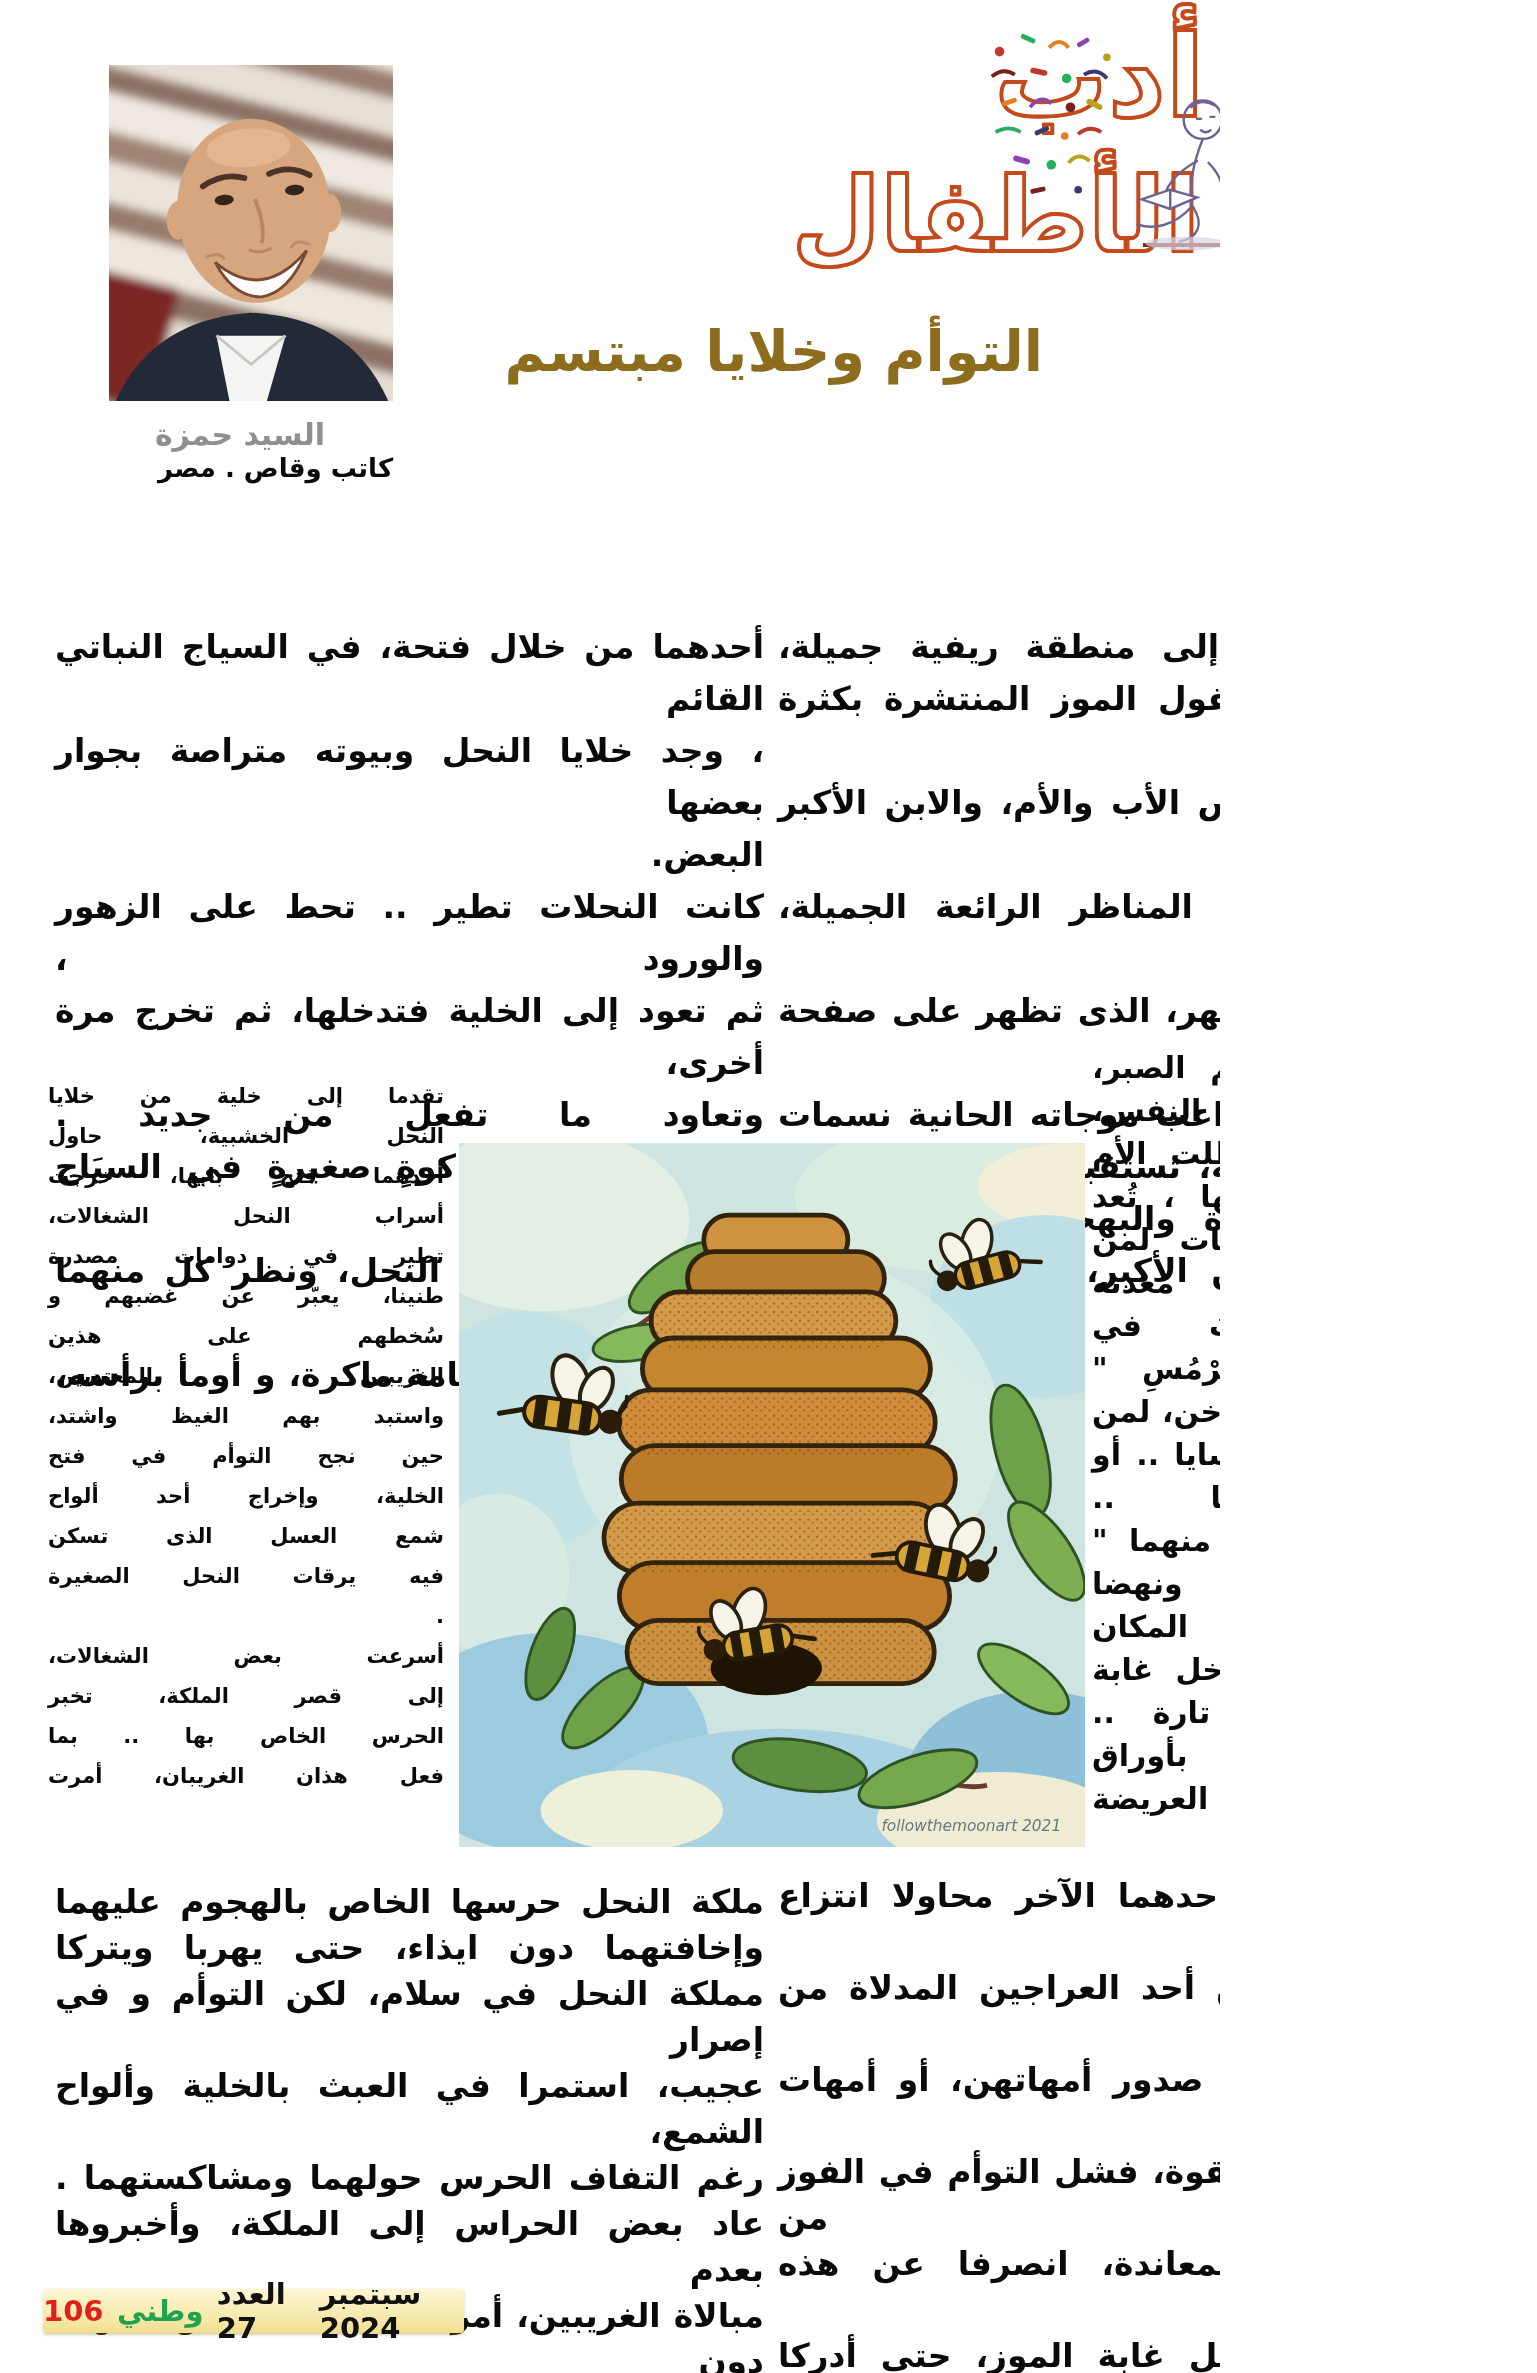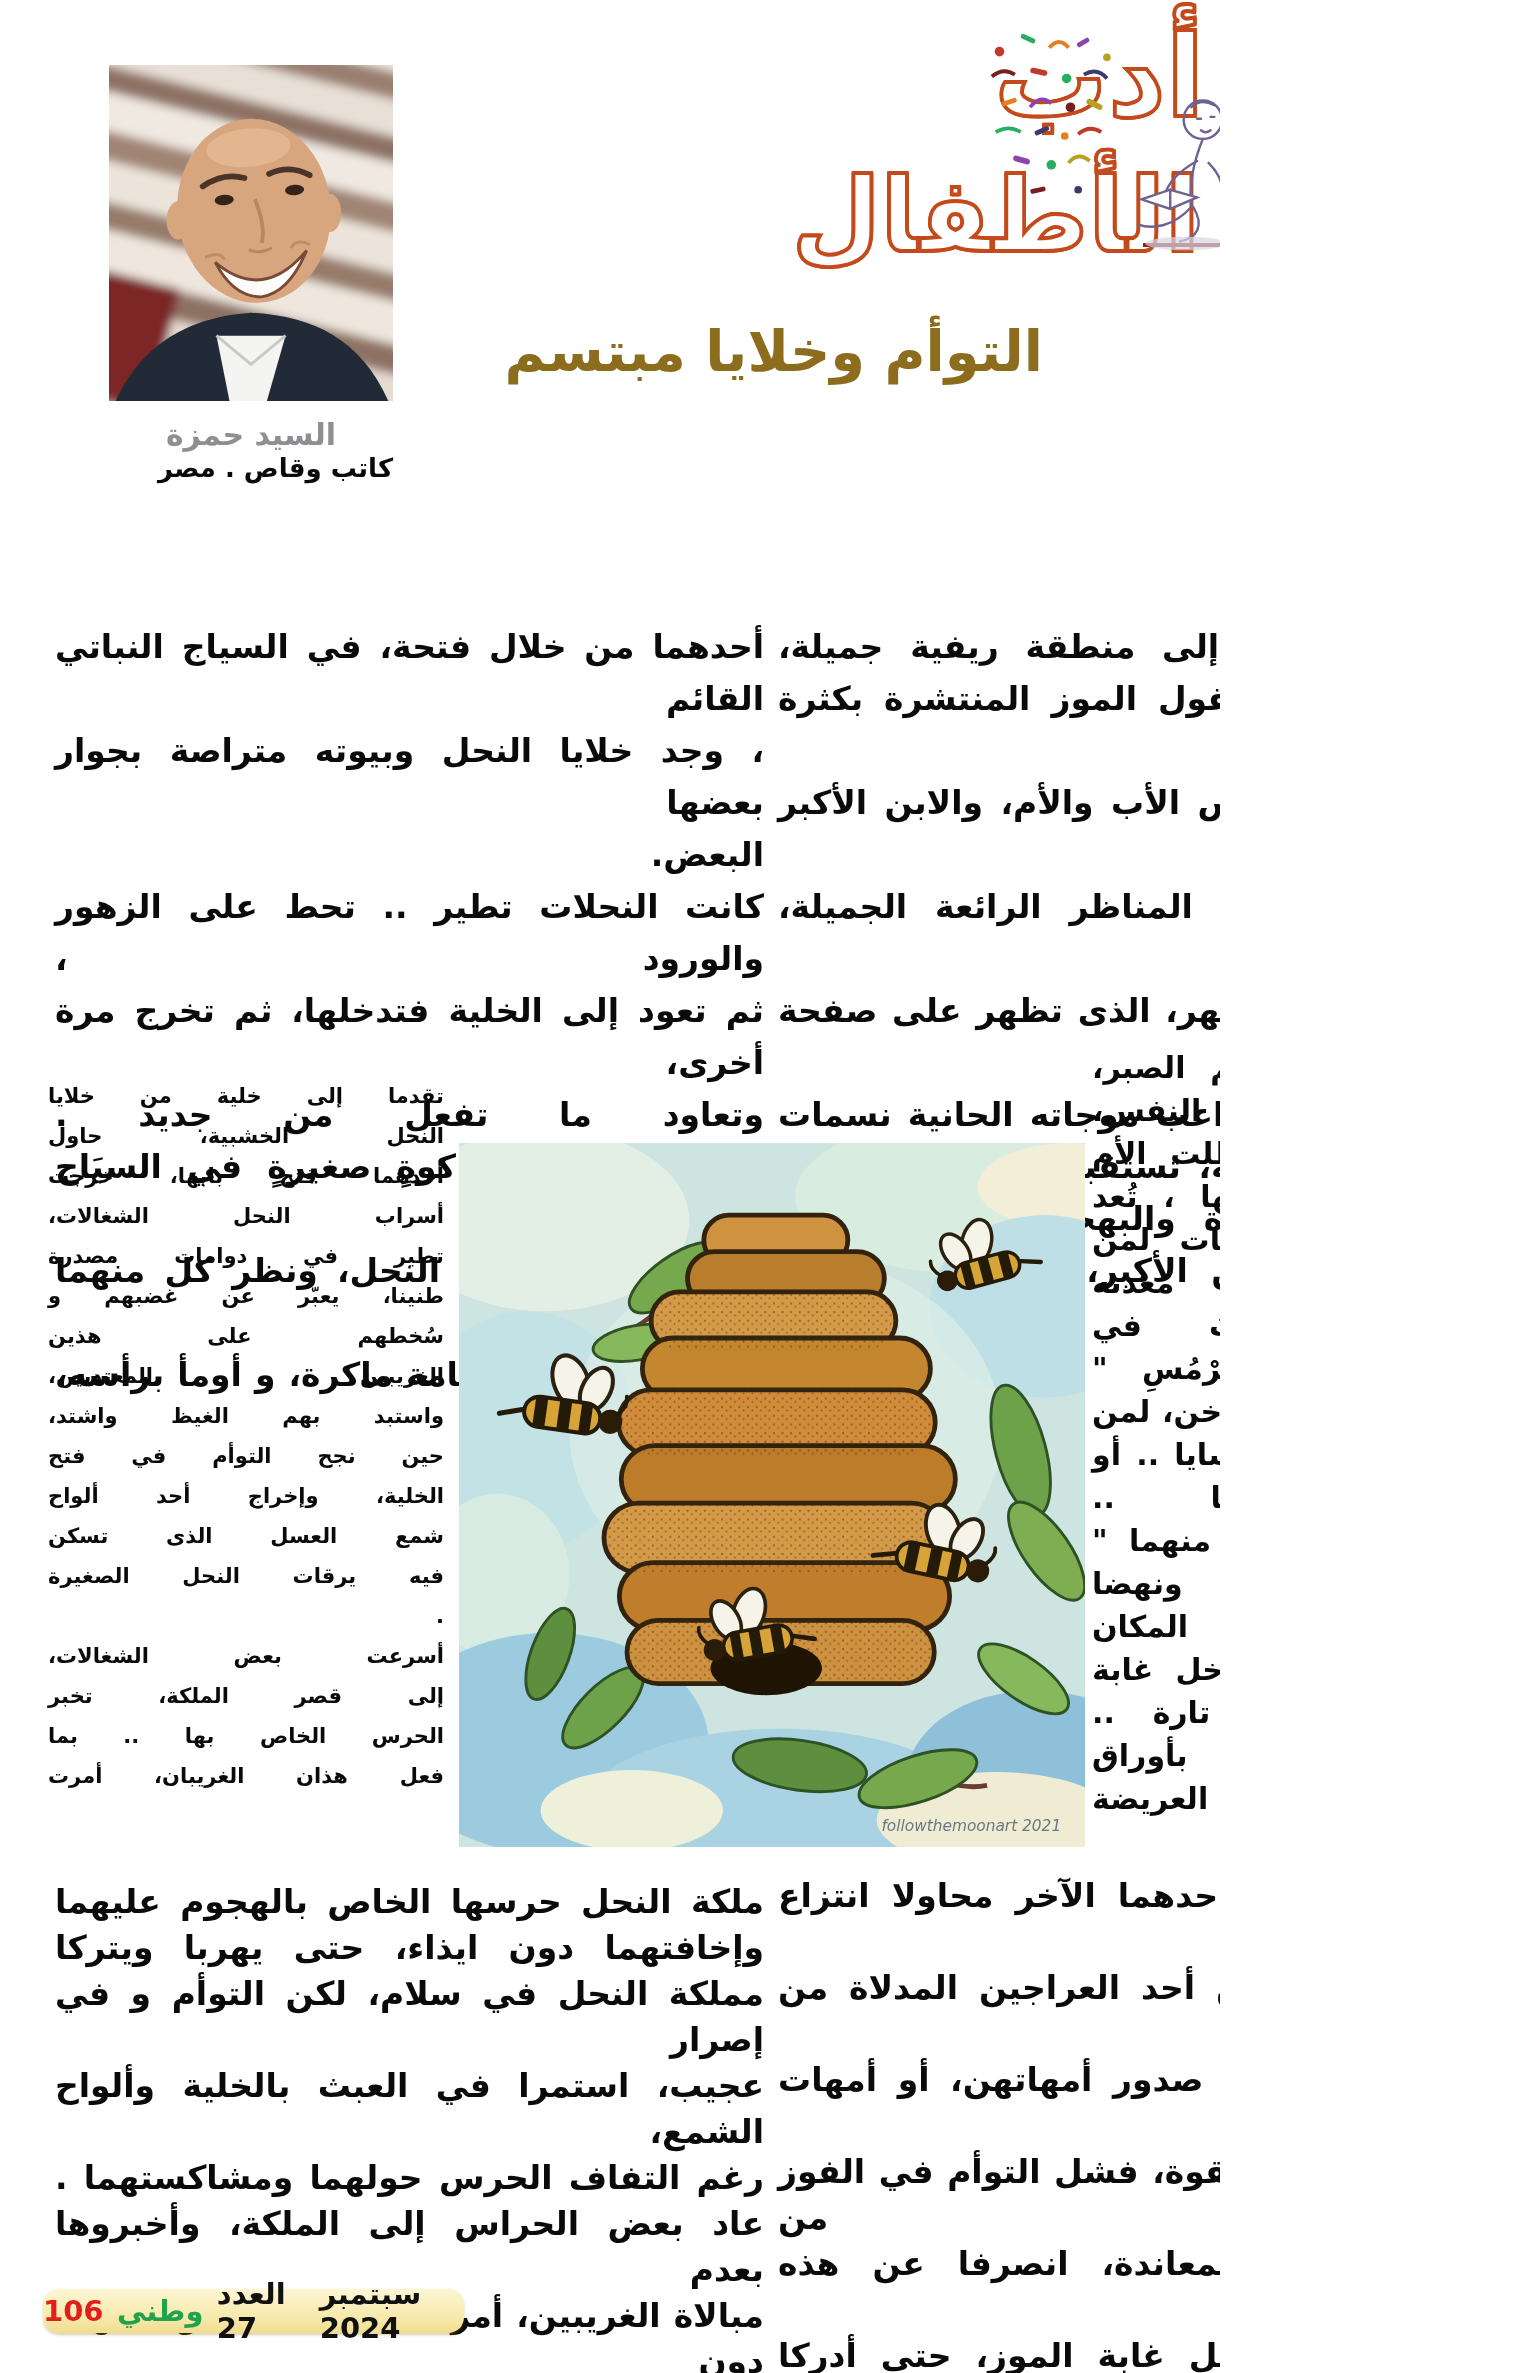--- a/index.html
+++ b/index.html
@@ -14,21 +14,21 @@
     text-shadow:-1.9px 0 #c44a1c,1.9px 0 #c44a1c,0 -1.9px #c44a1c,0 1.9px #c44a1c;
     direction:rtl;white-space:nowrap;line-height:1;
   }
   .logo-word.top{right:15.4px;top:21px;font-size:113px;}
   .logo-word.bottom{left:792px;top:165px;font-size:102px;}
   .rule-thin{position:absolute;left:1143px;top:243px;width:173px;height:3.8px;background:#7e2c10;}
   .rule-thick{position:absolute;left:1314px;top:235px;width:223px;height:16.3px;background:#a63c12;}
   .doodle{position:absolute;left:963px;top:19px;}
   
   .photo{position:absolute;left:109px;top:65px;width:284px;height:336px;}
-  .author-name{position:absolute;left:109px;top:417px;width:284px;text-align:center;
+  .author-name{position:absolute;left:98px;top:417px;width:284px;text-align:center;
     font-size:30px;font-weight:bold;color:#8e8f92;direction:rtl;}
   .author-role{position:absolute;left:109px;top:453px;width:284px;
     font-size:26px;font-weight:bold;color:#0a0a0a;direction:rtl;}
   
   .title{position:absolute;left:519px;top:319px;width:524px;text-align:center;
     font-size:56px;font-weight:bold;color:#8c6d1e;direction:rtl;white-space:nowrap;}
   
   .coltext{
     position:absolute;direction:rtl;color:#0a0a0a;font-weight:bold;
     white-space:pre-line;text-align:justify;text-align-last:justify;
@@ -36,21 +36,21 @@
   .col-rt{left:778px;top:621px;width:706px;font-size:33px;line-height:52px;}
   .col-lt{left:55px;top:621px;width:709px;font-size:33px;line-height:52px;}
   .col-rs{left:1092px;top:1046px;width:392px;font-size:30px;line-height:43px;}
   .col-ls{left:48px;top:1076px;width:396px;font-size:21px;line-height:40px;}
   .col-rb{left:778px;top:1873px;width:706px;font-size:33px;line-height:46px;}
   .col-lb{left:55px;top:1879px;width:709px;font-size:33px;line-height:46px;}
   
   .paint{position:absolute;left:459px;top:1143px;width:626px;height:704px;}
   
   .footer-bar{
-    position:absolute;left:43px;top:2289px;width:421px;height:44px;border-radius:16px;
+    position:absolute;left:43px;top:2289px;width:421px;height:44px;border-radius:4px;
     background:linear-gradient(180deg,#fdf6d4 0%,#f6e8a8 70%,#f1dd8e 100%);
     box-shadow:0 1.9px 2.9px rgba(150,120,30,.35);
     display:flex;direction:ltr;align-items:center;justify-content:center;gap:13.4px;
     font-weight:bold;font-size:29px;color:#111;
   }
   .footer-bar .num{color:#e01f1a;}
   .footer-bar .mag{color:#22a24c;}
 </style>
 </head>
 <body>

